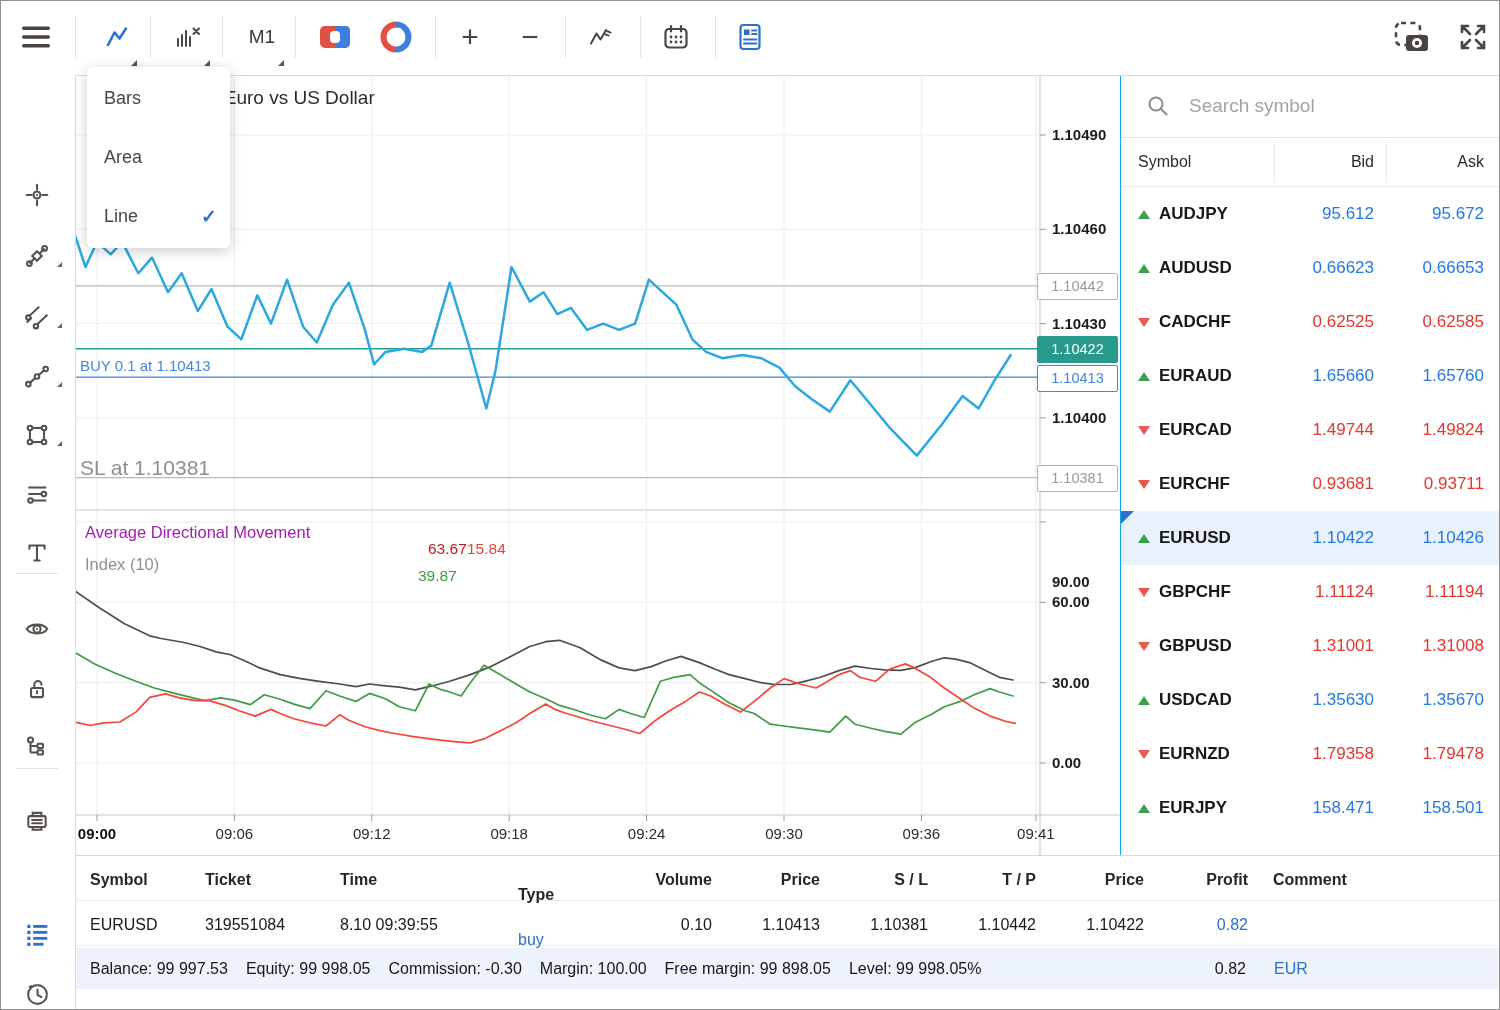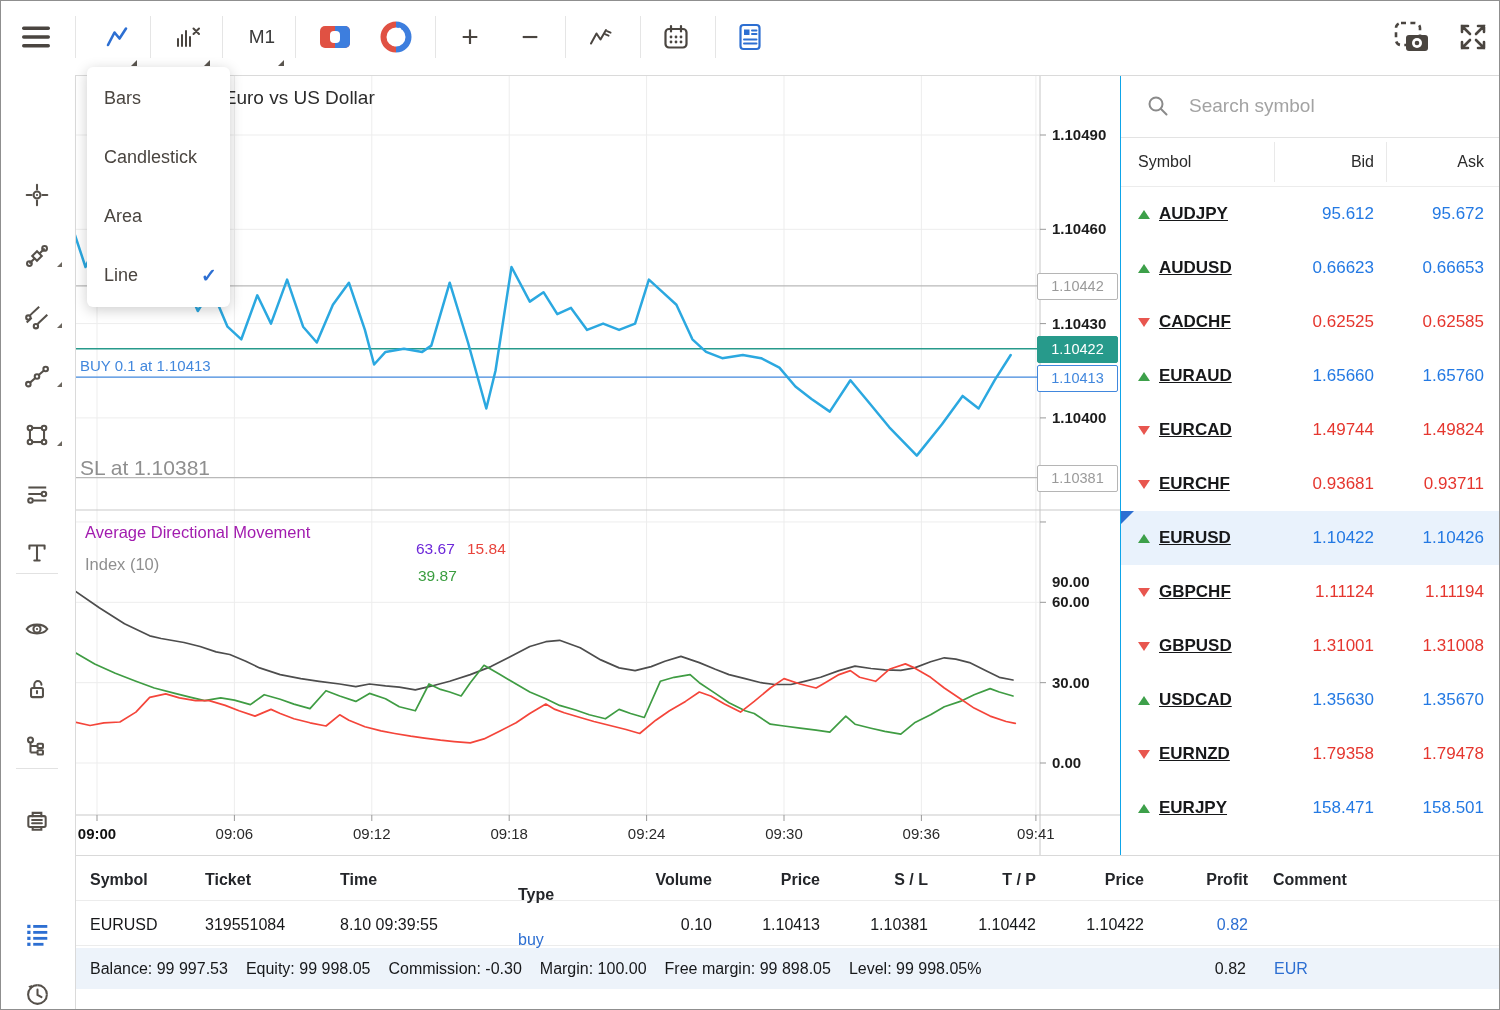--- a/index.html
+++ b/index.html
@@ -66,21 +66,21 @@
   .mh-bid{width:100px;text-align:right;}
   .mh-ask{width:110px;text-align:right;margin-right:17px;}
   .mh-sep{position:absolute;top:4px;width:1px;height:40px;background:#e9e9e9;}
   .mw-row{height:54px;display:flex;align-items:center;position:relative;font-size:17px;cursor:pointer;}
   .mw-row.sel{background:#e9f2fc;}
   .sel-corner{position:absolute;left:0;top:0;width:0;height:0;border-top:13px solid #2d6fd2;
               border-right:13px solid transparent;}
   .arrow{width:0;height:0;margin-left:17px;}
   .arrow.up{border-left:6px solid transparent;border-right:6px solid transparent;border-bottom:9px solid #3da04a;}
   .arrow.down{border-left:6px solid transparent;border-right:6px solid transparent;border-top:9px solid #e8564f;}
-  .mw-sym{margin-left:9px;font-weight:700;color:#17181a;flex:1;text-decoration:underline;}
+  .mw-sym{margin-left:9px;font-weight:700;color:#17181a;flex:1;}
   .mw-bid{width:100px;text-align:right;}
   .mw-ask{width:110px;text-align:right;margin-right:17px;}
   .up-n{color:#2379e3;}
   .down-n{color:#e5362e;}
 
   
   #bottom{position:absolute;left:75px;top:855px;width:1425px;height:155px;background:#fff;
           border-top:1px solid #d9d9d9;z-index:10;}
   .t-grid{display:grid;grid-template-columns:130px 135px 140px 132px 108px 108px 108px 108px 108px 104px 1fr;
           height:44px;align-items:center;}
@@ -152,21 +152,21 @@
       <polyline points="74.1,722.0 90.1,725.5 103.9,722.8 119.9,722.0 135.9,712.1 149.7,697.4 165.7,693.9 179.4,697.9 195.5,700.6 209.2,700.6 225.2,705.4 239.0,710.8 255.0,716.1 271.0,709.4 280.2,713.5 293.9,718.8 310.0,722.8 326.0,726.0 339.7,714.8 348.9,720.2 364.9,726.8 381.0,730.9 394.7,733.5 410.7,736.2 424.5,738.1 440.5,740.2 454.2,741.6 470.3,742.9 484.0,738.9 500.0,730.9 516.1,722.8 529.8,713.5 545.8,704.1 555.0,709.4 564.2,712.7 580.2,717.5 593.9,721.5 610.0,725.5 626.0,729.5 639.7,733.5 655.8,720.2 669.5,710.8 685.5,701.4 699.3,692.0 710.7,696.0 724.5,704.1 740.5,712.1 754.2,701.4 770.3,688.0 784.0,678.6 800.0,684.0 816.1,688.0 825.2,682.7 839.0,674.6 850.4,670.6 859.6,677.3 875.6,681.3 889.3,669.3 905.4,663.9 914.5,667.9 930.6,677.3 944.3,688.0 960.3,698.7 974.1,708.1 990.1,716.1 1006.1,721.5 1015.3,723.4" fill="none" stroke="#f4453a" stroke-width="1.7" stroke-linejoin="round" stroke-linecap="round"></polyline>
       <polyline points="74.1,232.4 85.5,267.0 97.0,241.9 110.7,254.4 122.2,241.9 138.2,273.3 152.0,257.6 168.0,292.2 181.7,273.3 197.8,311.0 211.5,289.0 227.5,326.7 241.3,339.3 257.3,295.3 271.0,323.6 287.1,279.6 303.1,326.7 316.8,342.5 332.9,304.7 348.9,282.7 364.9,329.9 374.1,364.5 385.5,351.9 403.9,348.7 422.2,351.9 431.3,345.6 449.7,282.7 468.0,342.5 486.3,408.5 495.5,370.7 511.5,267.0 529.8,301.6 543.5,292.2 557.3,314.2 571.0,307.9 587.1,329.9 603.1,323.6 619.1,329.9 635.1,323.6 648.9,279.6 662.6,292.2 676.4,304.7 692.4,339.3 706.1,351.9 722.2,358.2 742.8,355.0 761.1,358.2 779.4,367.6 795.4,386.5 811.5,399.0 829.8,411.6 850.4,380.2 868.7,402.2 889.3,427.3 916.8,455.6 942.0,424.2 962.6,395.9 978.6,408.5 994.7,380.2 1010.7,355.0" fill="none" stroke="#2ba8e0" stroke-width="2.5" stroke-linejoin="round" stroke-linecap="round"></polyline>
     </g>
   </svg>
 
 <div class="ov chart-title">EURUSD, M1: Euro vs US Dollar</div>
 <div class="ov buy-lbl">BUY 0.1 at 1.10413</div>
 <div class="ov sl-lbl">SL at 1.10381</div>
 <div class="ov adx-n1">Average Directional Movement</div>
 <div class="ov adx-n2">Index (10)</div>
-<div class="adx-val" style="left: 416px; top: 540px; color: #6d28d9; text-align: center;">63.67</div>
+<div class="adx-val" style="left: 428px; top: 540px; color: #b91c1c; text-align: center;">63.67</div>
 <div class="adx-val" style="left: 467px; top: 540px; color: rgb(232, 68, 60);">15.84</div>
 <div class="adx-val" style="left: 418px; top: 567px; color: rgb(58, 157, 63);">39.87</div>
 <div id="axis-labels">
     <div class="px-lbl" style="top:126px;">1.10490</div>
     <div class="px-lbl" style="top:220.29989999998963px;">1.10460</div>
     <div class="px-lbl" style="top:314.59979999997927px;">1.10430</div>
     <div class="px-lbl" style="top:408.89969999996885px;">1.10400</div>
     <div class="ix-lbl" style="top:529px;margin-top:44px;">90.00</div>
     <div class="ix-lbl" style="top:593.3199999999999px;">60.00</div>
     <div class="ix-lbl" style="top:673.66px;">30.00</div>
@@ -183,23 +183,20 @@
     <div class="tag tag-teal" style="top:336.2464400000044px;">1.10422</div>
     <div class="tag tag-blue" style="top:364.5364099999803px;">1.10413</div>
     <div class="tag tag-gray" style="top:465.12297000001115px;">1.10381</div>
   </div>
 
 <div id="chart-menu">
     <div class="menu-item">
       <span>Bars</span>
     </div>
     <div class="menu-item">
-      <span>Candlestick</span>
-    </div>
-    <div class="menu-item">
       <span>Area</span>
     </div>
     <div class="menu-item">
       <span>Line</span>
       <span class="menu-check">✓</span>
     </div>
   </div>
 
 <div id="toolbar">
   <div class="tb-btn" style="left:36px;">

